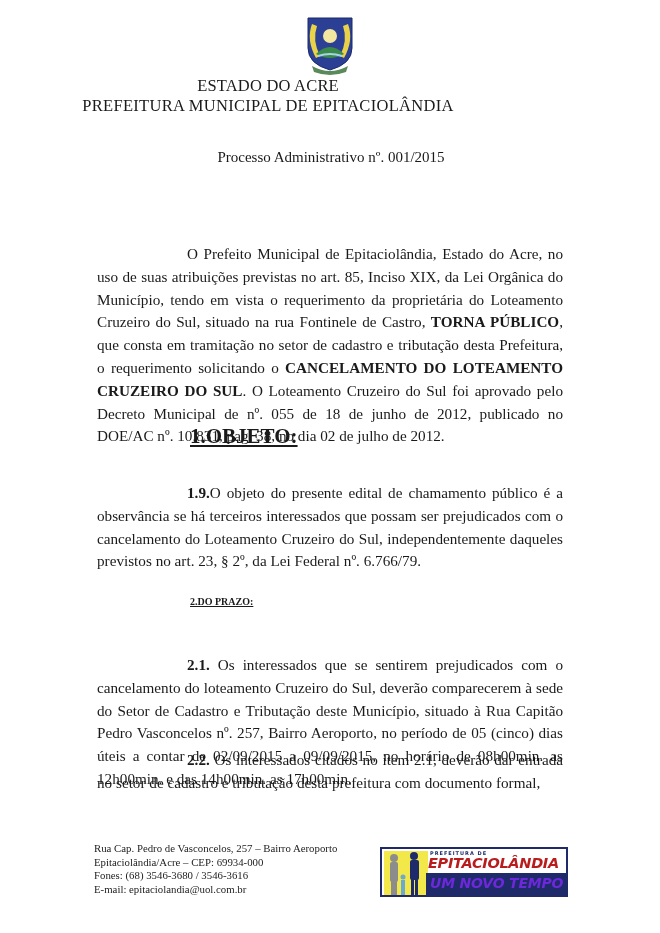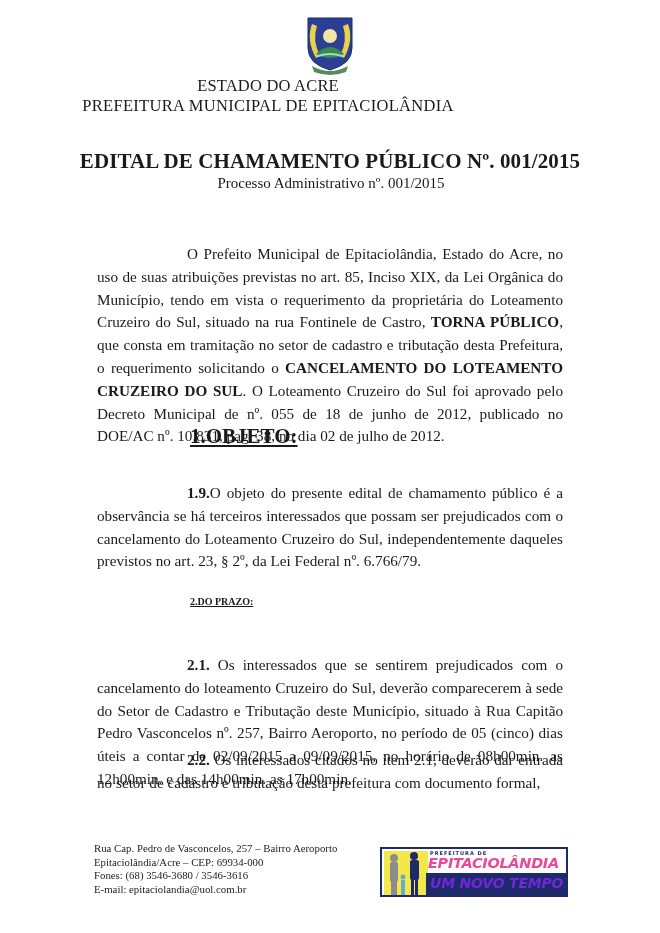--- a/index.html
+++ b/index.html
@@ -33,21 +33,21 @@
     position: absolute; left: 94px; top: 842px;
     font-size: 10.8px; line-height: 13.5px; color: #222;
   }
   .logo {
     position: absolute; left: 380px; top: 847px; width: 188px; height: 50px;
     border: 2px solid #1f2a6b; background: #fff; box-sizing: border-box;
   }
   .logo .figs { position: absolute; left: 2px; top: 2px; width: 44px; height: 44px; background: #f3e84a; }
   .logo .top-band { position: absolute; left: 46px; top: 2px; width: 136px; height: 22px; background: #fff; }
   .logo .small { position: absolute; left: 48px; top: 1px; font-family: "DejaVu Sans", sans-serif; font-size: 5px; font-weight: bold; color: #1f2a6b; letter-spacing: 1px; }
-  .logo .big { position: absolute; left: 46px; top: 6px; font-family: "DejaVu Sans", sans-serif; font-size: 14.5px; font-weight: bold; font-style: italic; color: #ec4899; letter-spacing: -0.3px; }
+  .logo .big { position: absolute; left: 46px; top: 6px; font-family: "DejaVu Sans", sans-serif; font-size: 14.5px; font-weight: bold; font-style: italic; color: #b91c1c; letter-spacing: -0.3px; }
   .logo .slogan-band { position: absolute; left: 44px; top: 24px; width: 140px; height: 22px; background: #1f2a6b; }
   .logo .slogan { position: absolute; left: 48px; top: 26px; font-family: "DejaVu Sans", sans-serif; font-size: 14px; font-weight: bold; font-style: italic; color: #6d28d9; letter-spacing: -0.2px; }
 </style>
 </head>
 <body>
 
 <div class="crest">
   <svg width="60" height="62" viewBox="0 0 60 62">
     <path d="M8 4 H52 V34 Q52 50 30 56 Q8 50 8 34 Z" fill="#2b3f95" stroke="#1b2a6b" stroke-width="1"></path>
     <path d="M12 10 Q6 26 16 44 L20 42 Q12 26 17 12 Z" fill="#e7d24a"></path>
@@ -58,21 +58,20 @@
     <path d="M12 52 Q30 62 48 52 L46 58 Q30 64 14 58 Z" fill="#5a8a5a"></path>
   </svg>
 </div>
 
 <div class="header">
   <div class="l1">ESTADO DO ACRE</div>
   <div class="l2">PREFEITURA MUNICIPAL DE EPITACIOLÂNDIA</div>
 </div>
 
 <div class="title-block">
-  <div class="title">EDITAL DE CHAMAMENTO PÚBLICO Nº.  001/2015</div>
   <div class="subtitle">Processo Administrativo nº. 001/2015</div>
 </div>
 
 <div class="body-text indent p1"><span>O Prefeito Municipal de Epitaciolândia, Estado do Acre, no uso de suas atribuições previstas no art. 85, Inciso XIX, da Lei Orgânica do Município, tendo em vista o requerimento da proprietária do Loteamento Cruzeiro do Sul, situado na rua Fontinele de Castro, </span><b>TORNA PÚBLICO</b><span>, que consta em tramitação no setor de cadastro e tributação desta Prefeitura, o requerimento solicitando o </span><b>CANCELAMENTO DO LOTEAMENTO CRUZEIRO DO SUL</b><span>. O Loteamento Cruzeiro do Sul foi aprovado pelo Decreto Municipal de nº. 055 de 18 de junho de 2012, publicado no DOE/AC nº. 10.831, pag. 38, no dia 02 de julho de 2012.</span></div>
 
 <div class="sec1">1.OBJETO:</div>
 
 <div class="body-text indent p11"><b>1.9.</b><span>O objeto do presente edital de chamamento público é a observância se há terceiros interessados que possam ser prejudicados com o cancelamento do Loteamento Cruzeiro do Sul, independentemente daqueles previstos no art. 23, § 2º, da Lei Federal nº. 6.766/79.</span></div>
 
 <div class="sec2">2.DO PRAZO:</div>

